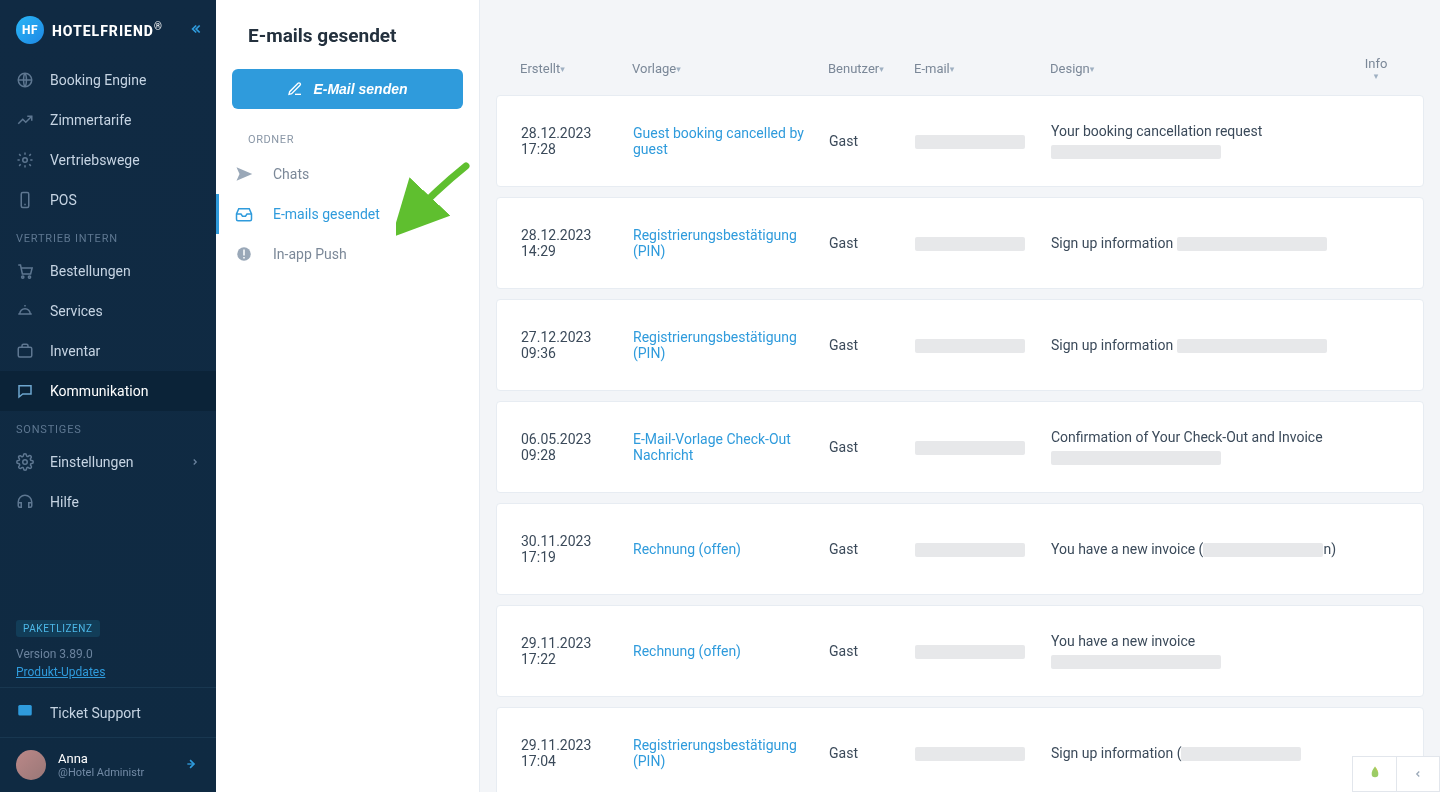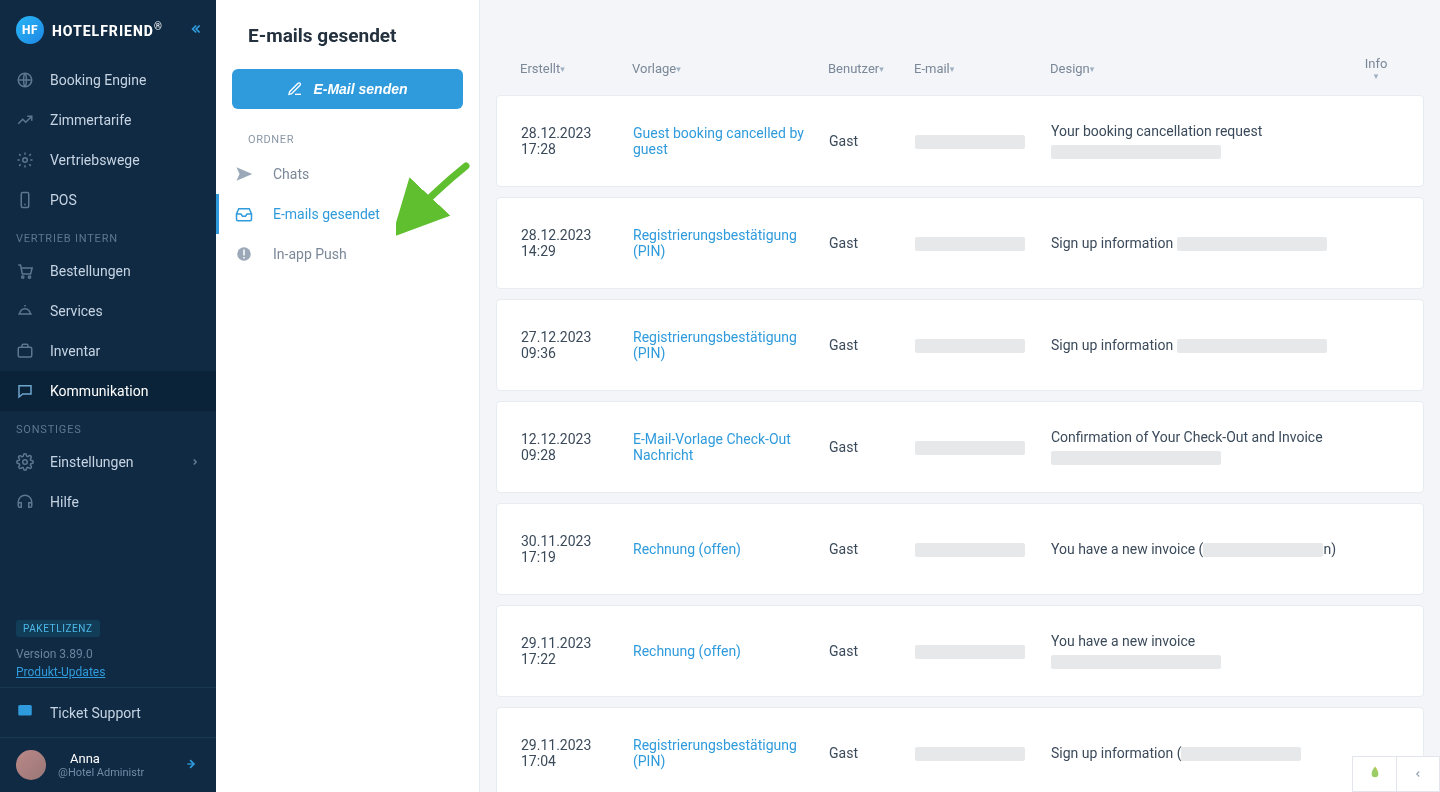--- a/index.html
+++ b/index.html
@@ -16,21 +16,21 @@
 .nav-item.active .icon { color: #6EA6CE; }
 .nav-item .chev { margin-left: auto; color: #6B839E; }
 .nav-section { padding: 12px 16px 6px 16px; font-size: 11px; letter-spacing: 0.8px; color: #5E7791; }
 .side-lower { padding: 12px 16px 8px 16px; display: flex; flex-direction: column; gap: 4px; }
 .lic-badge { display:inline-block; background: #123D58; color: #4DB9E9; font-size: 10px; letter-spacing: 0.6px; padding: 3px 7px; border-radius: 3px; width: fit-content; }
 .ver { color: #6B839E; font-size: 12px; margin-top: 6px; }
 .updates { color: #2F9BDC; font-size: 12px; }
 .support-row { display: flex; align-items: center; gap: 16px; padding: 14px 16px; border-top: 1px solid #183750; cursor: pointer; color: #C6D4E3; }
 .user-row { display: flex; align-items: center; gap: 12px; padding: 12px 16px; border-top: 1px solid #183750; }
 .avatar { width: 30px; height: 30px; border-radius: 50%; background: linear-gradient(135deg, #B88, #977); }
-.user-name { color: #fff; font-size: 13px; margin-left: 12px; }
+.user-name { color: #fff; font-size: 13px; }
 .user-role { color: #728AA5; font-size: 11px; }
 .exit { margin-left: auto; color: #2F9BDC; cursor: pointer; }
 
 
 .panel { position: absolute; left: 216px; top: 0; width: 264px; height: 792px; background: #fff; border-right: 1px solid #E7ECF2; display: flex; flex-direction: column; }
 .panel-title { font-size: 19px; font-weight: 700; color: #24313E; padding: 24px 32px 22px 32px; }
 .send-btn { background: #2F9BDC; color: #fff; border: none; border-radius: 6px; height: 40px; display: flex; align-items: center; justify-content: center; gap: 10px; font-size: 14px; font-weight: 600; cursor: pointer; margin: 0 16px 18px 16px; font-style: italic; }
 .panel-section { font-size: 11px; letter-spacing: 0.6px; color: #8A97A7; padding: 6px 32px 8px 32px; }
 .folder-item { display: flex; align-items: center; gap: 20px; padding: 11px 18px 11px 16px; margin: 0 0 0 0; cursor: pointer; color: #7B8898; font-size: 14px; border-left: 3px solid transparent; }
 .folder-item .ficon { width: 18px; height: 18px; display: flex; align-items: center; justify-content: center; color: #9AA8B8; }
@@ -317,21 +317,21 @@
         </div>
         <div class="c-template">Registrierungsbestätigung (PIN)</div>
         <div class="c-user">Gast</div>
         <div class="c-email"><span class="redact" style="width:110px"></span></div>
         <div class="c-design">
           <div>Sign up information <span class="redact" style="width:150px"></span></div>
         </div>
       </div>
       <div class="row">
         <div class="c-created">
-          <div>12.12.2023</div>
+          <div>06.05.2023</div>
           <div>09:28</div>
         </div>
         <div class="c-template">E-Mail-Vorlage Check-Out Nachricht</div>
         <div class="c-user">Gast</div>
         <div class="c-email"><span class="redact" style="width:110px"></span></div>
         <div class="c-design">
           <div>Confirmation of Your Check-Out and Invoice</div>
           <div style="margin-top:4px"><span class="redact" style="width:170px"></span></div>
         </div>
       </div>

